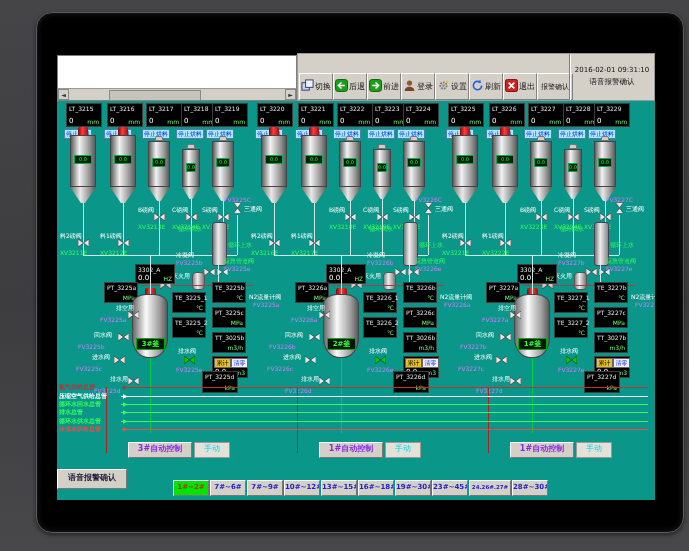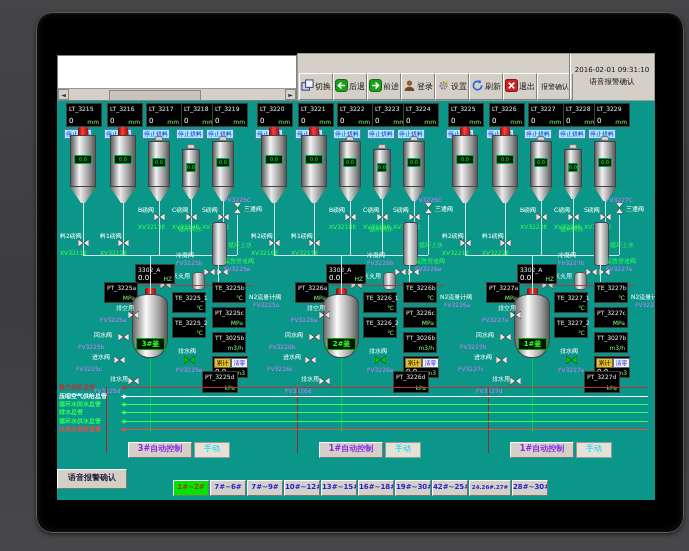--- a/index.html
+++ b/index.html
@@ -733,17 +733,17 @@
       <div class="hdr-lbl" style="left: 2px; top: 324px; color: rgb(255, 68, 68);">冷冻水供给总管</div>
       <div class="hline" style="left: 64px; top: 328px; width: 527px; background: rgb(255, 68, 68);"></div>
       <div class="arrowr" style="left: 66px; top: 325px; color: rgb(255, 68, 68);">▶</div>
       <div class="page-btn page-active" style="left: 116px; top: 379px; width: 34px;">1#~2#</div>
       <div class="page-btn" style="left: 153px; top: 379px; width: 34px;">7#~6#</div>
       <div class="page-btn" style="left: 190px; top: 379px; width: 34px;">7#~9#</div>
       <div class="page-btn" style="left: 227px; top: 379px; width: 34px;">10#~12#</div>
       <div class="page-btn" style="left: 264px; top: 379px; width: 34px;">13#~15#</div>
       <div class="page-btn" style="left: 301px; top: 379px; width: 34px;">16#~18#</div>
       <div class="page-btn" style="left: 338px; top: 379px; width: 34px;">19#~30#</div>
-      <div class="page-btn" style="left: 375px; top: 379px; width: 34px;">42#~25#</div>
+      <div class="page-btn" style="left: 375px; top: 379px; width: 34px;">23#~45#</div>
       <div class="page-btn" style="left: 412px; top: 379px; width: 40px; font-size: 5.5px;">24.26#.27#</div>
       <div class="page-btn" style="left: 455px; top: 379px; width: 34px;">28#~30#</div>
     </div>
 </div>
 
 </body></html>

